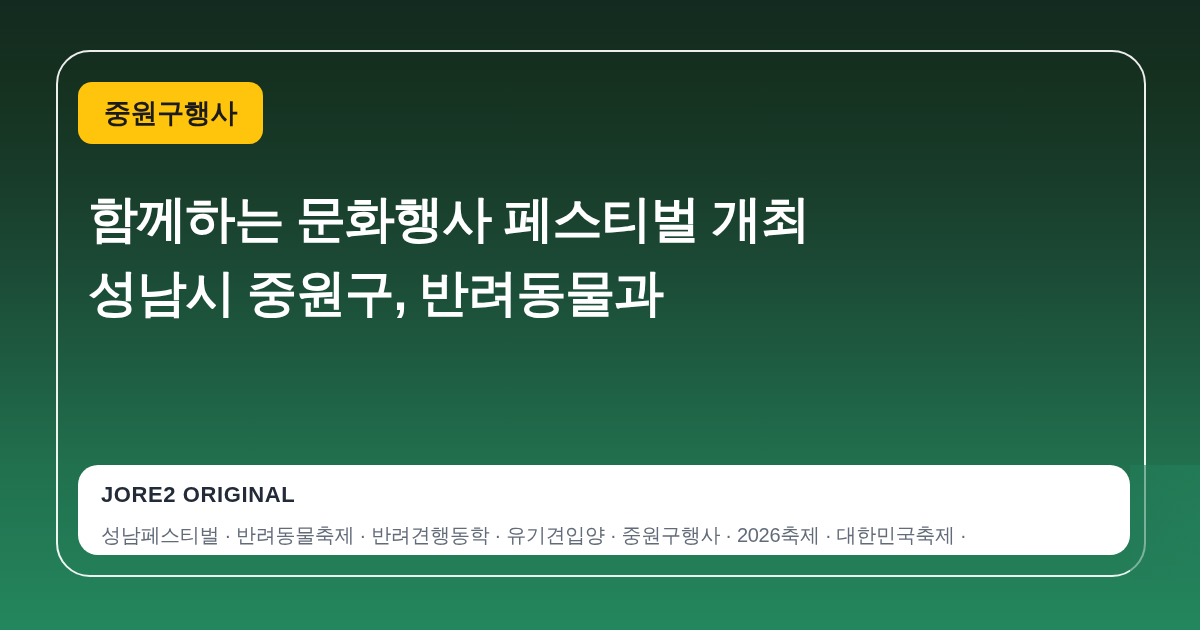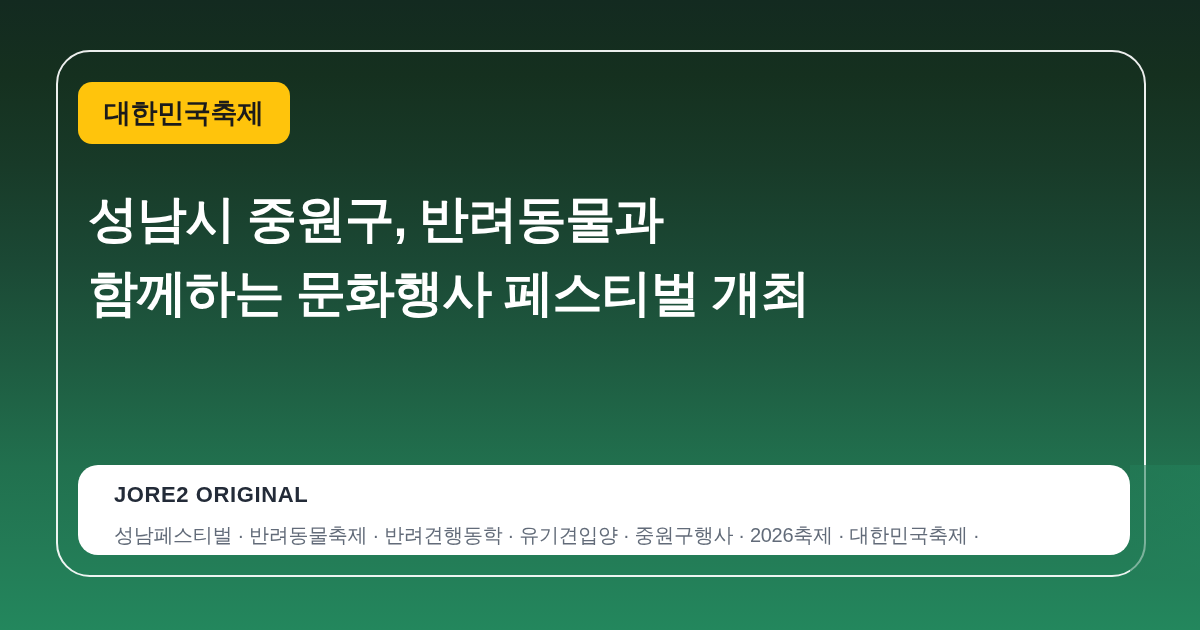--- a/index.html
+++ b/index.html
@@ -87,21 +87,21 @@
     left: 78px;
     top: 465px;
     width: 1052px;
     height: 90px;
     background: #ffffff;
     border-radius: 20px;
   }
 
   #footer-content {
     position: absolute;
-    left: 89px;
+    left: 76px;
     top: 465px;
     width: 1100px;
     height: 90px;
     padding: 15px 0 0 25px;
     overflow: visible;
     pointer-events: none;
   }
 
   #brand {
     font-size: 22px;
@@ -137,26 +137,26 @@
   }
 </style>
 </head>
 <body>
 
 <div id="stage">
 
   <div id="outline"></div>
 
   <div id="badge">
-    <span class="badge-text">대한민국축제</span>
+    <span class="badge-text">중원구행사</span>
   </div>
 
   <div id="headline">
+    <span class="line">함께하는 문화행사 페스티벌 개최</span>
     <span class="line">성남시 중원구, 반려동물과</span>
-    <span class="line">함께하는 문화행사 페스티벌 개최</span>
   </div>
 
   <div id="footer-card"></div>
 
   <div id="footer-content">
     <div id="brand">JORE2 ORIGINAL</div>
     <div id="tagline">성남페스티벌 · 반려동물축제 · 반려견행동학 · 유기견입양 · 중원구행사 · 2026축제 · 대한민국축제 ·</div>
   </div>
 
   <div id="overflow-veil"></div>

